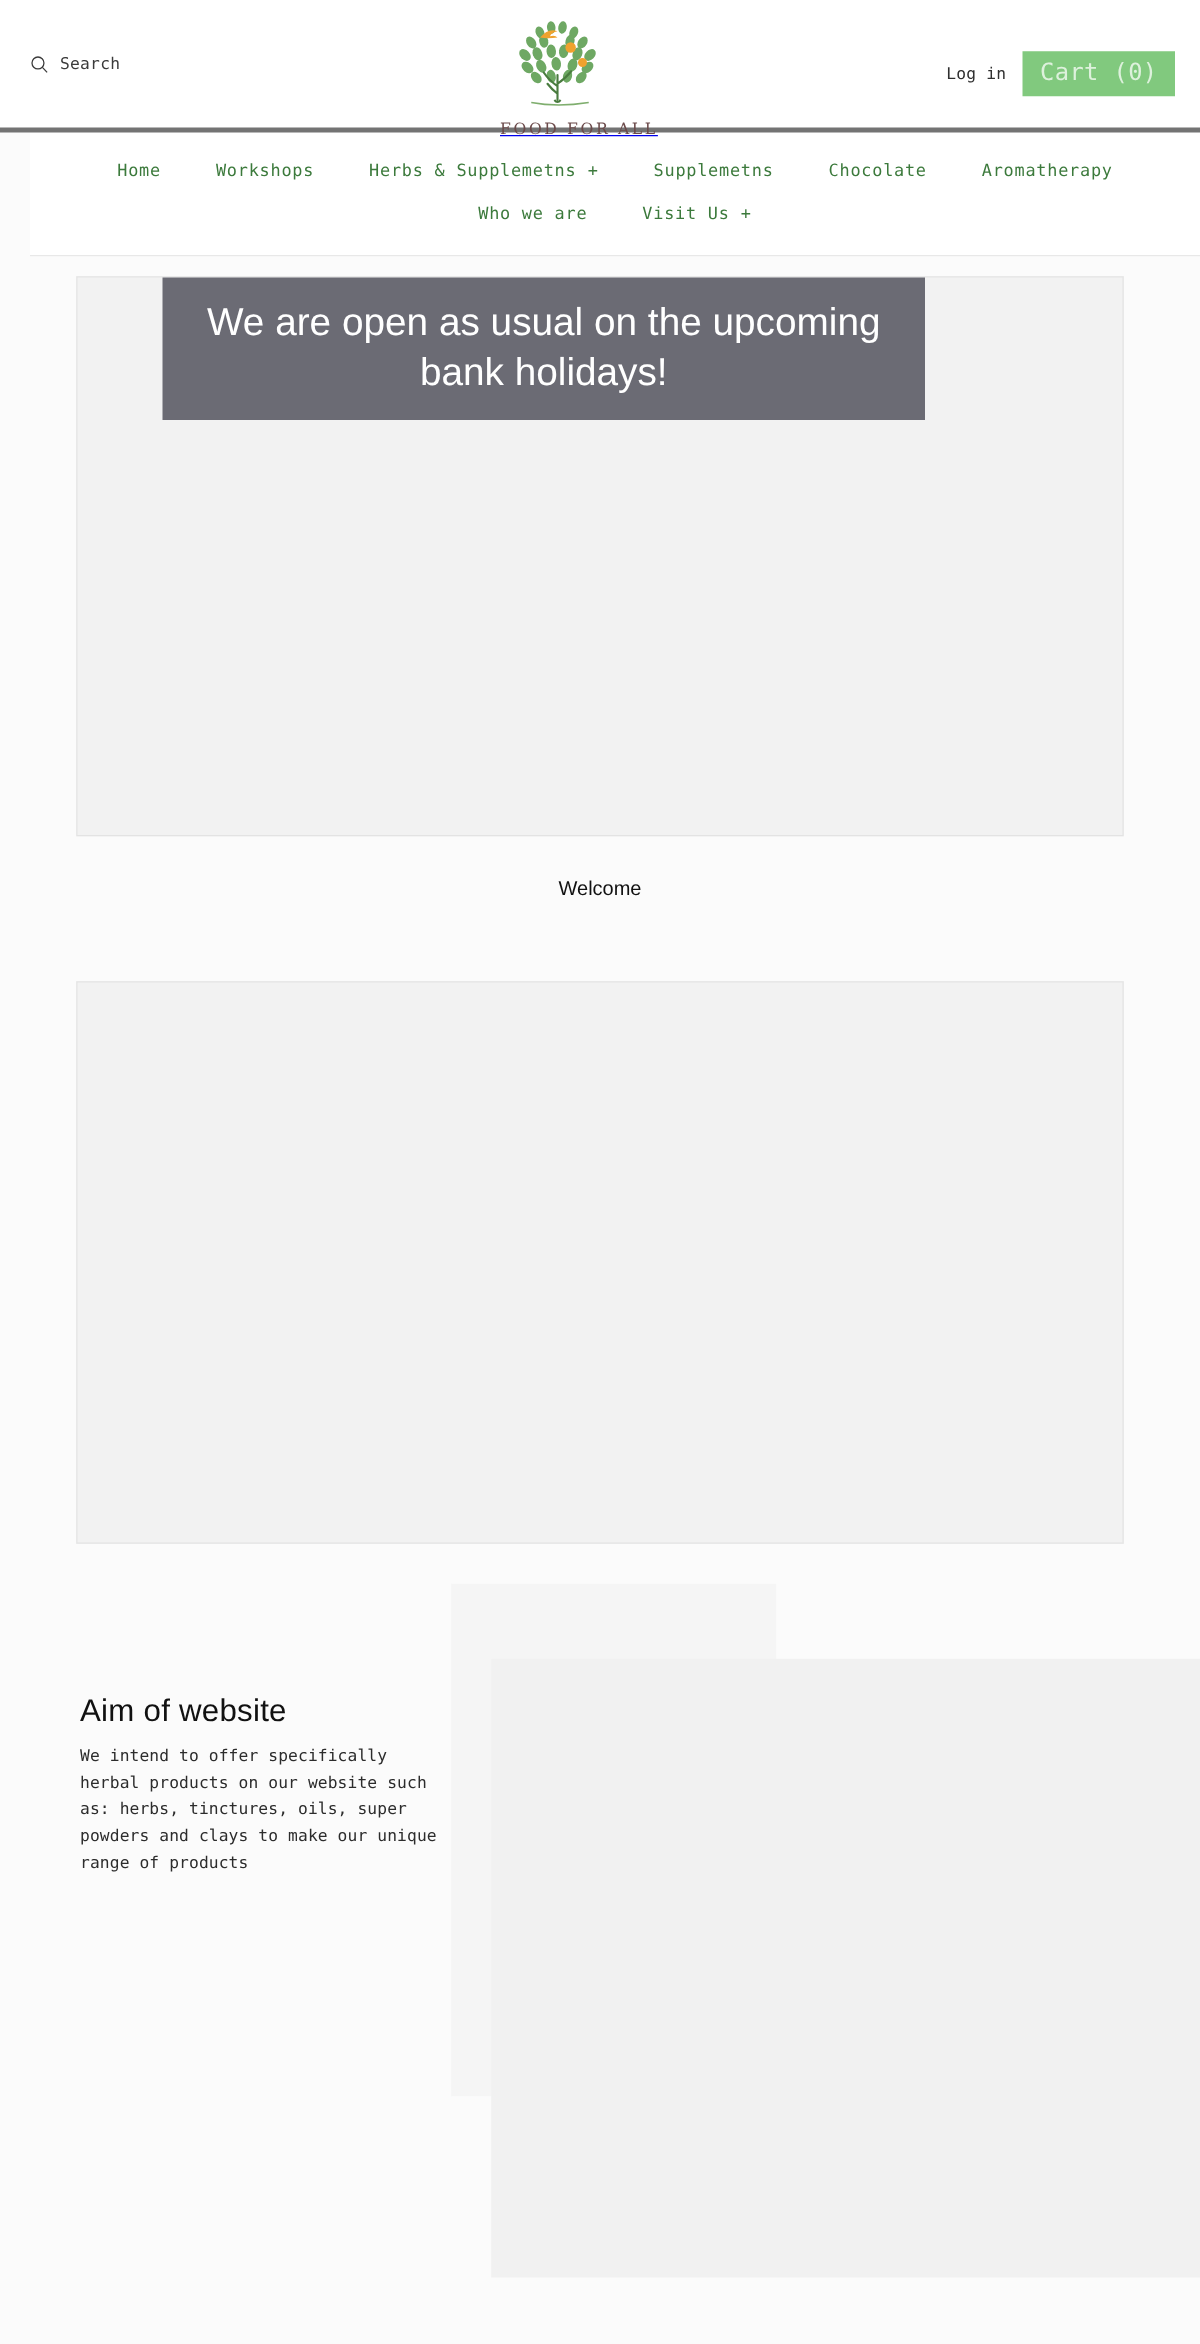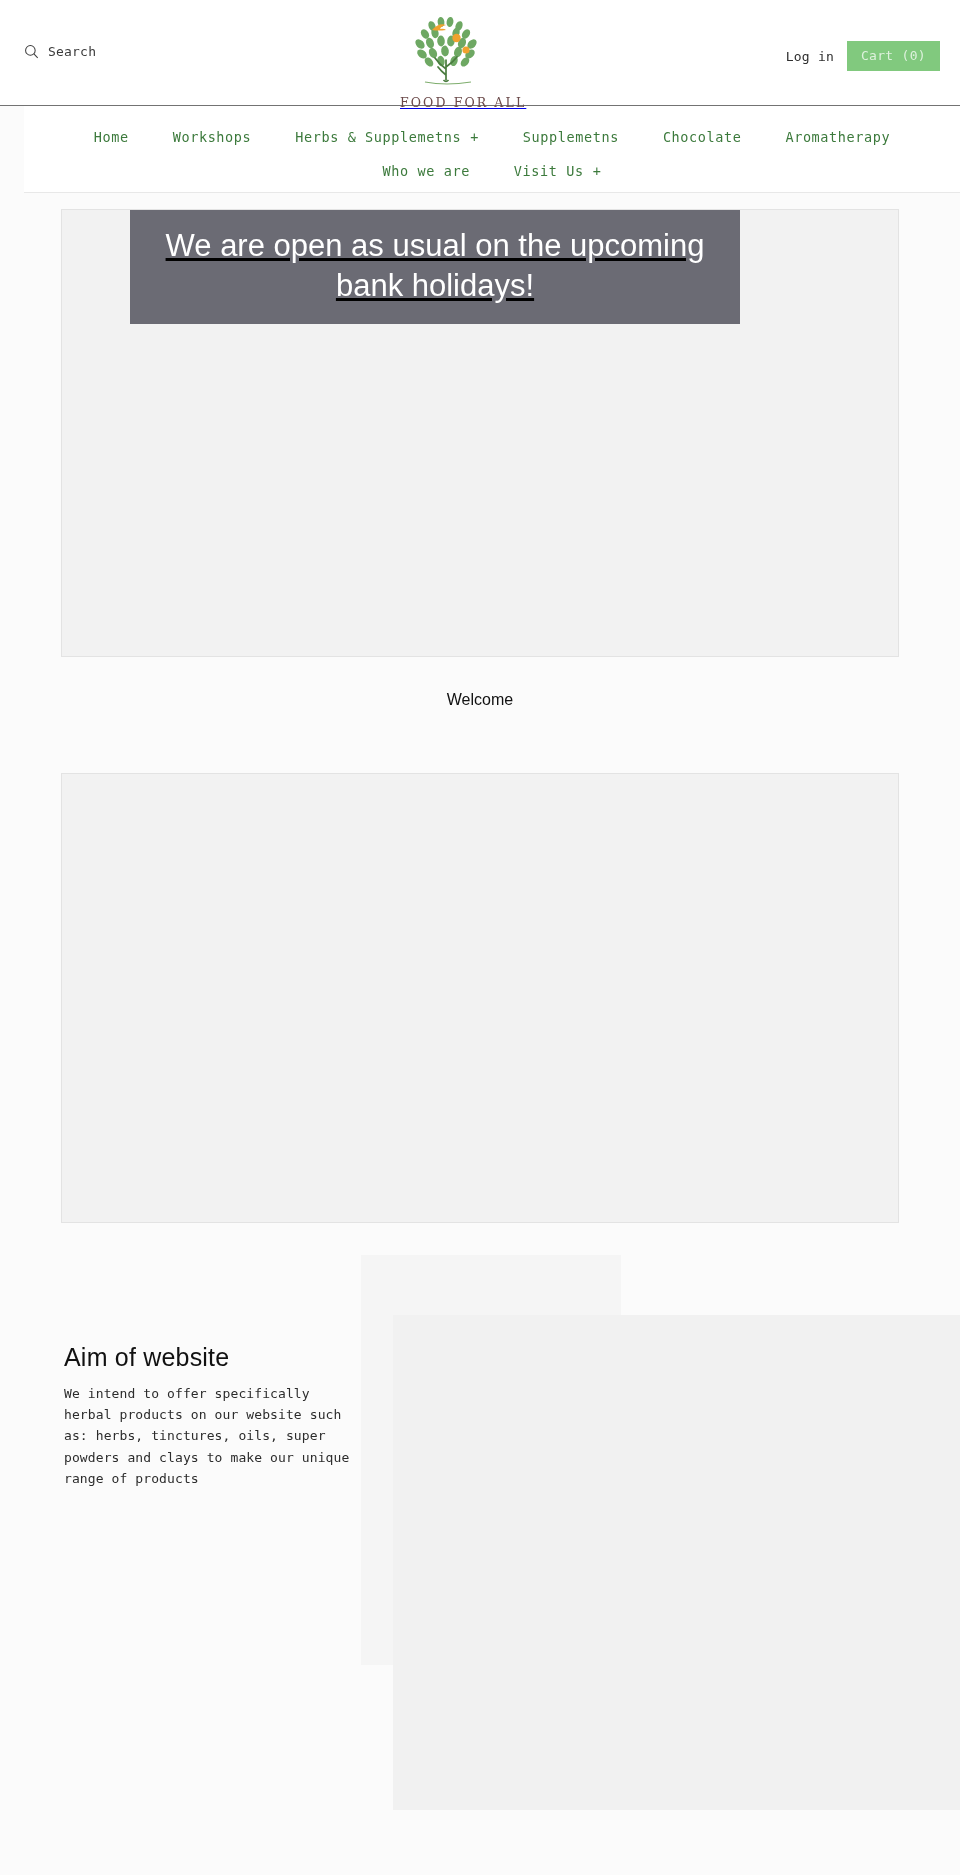--- a/index.html
+++ b/index.html
@@ -16,21 +16,21 @@
     width: 960px;
     min-height: 1875px;
     overflow-x: hidden;
   }
 
   
   .top-header {
     position: relative;
     height: 106px;
     background: #ffffff;
-    border-bottom: 1px solid #737373;
+    border-bottom: 4px solid #737373;
   }
 
   .search-box {
     position: absolute;
     left: 24px;
     top: 44px;
     display: flex;
     align-items: center;
     gap: 9px;
     cursor: pointer;
@@ -73,32 +73,32 @@
     font-size: 13px;
     color: #2f2f2f;
     text-decoration: none;
     letter-spacing: 0.2px;
   }
   .cart-button {
     background: #81c97e;
     color: #ddf1dc;
     border: none;
     font-family: "DejaVu Sans Mono", "Liberation Mono", monospace;
-    font-size: 13px;
+    font-size: 19px;
     letter-spacing: 0.3px;
     padding: 8px 14px 9px;
     cursor: pointer;
     line-height: 1;
   }
 
   
   .main-nav {
     background: #ffffff;
     border-bottom: 1px solid #e8e8e8;
-    padding: 14px 0 4px;
+    padding: 14px 0 16px;
     margin-left: 24px;
   }
   .nav-row {
     display: flex;
     justify-content: center;
     align-items: center;
     gap: 44px;
     padding: 9px 0;
   }
   .nav-item {
@@ -128,21 +128,20 @@
     position: absolute;
     left: 68px;
     top: -1px;
     width: 610px;
     min-height: 102px;
     background: #6b6b74;
     display: flex;
     align-items: center;
     justify-content: center;
     padding: 17px 24px 19px;
-    text-decoration: underline;
   }
   .hero-title {
     font-family: "Liberation Sans", sans-serif;
     font-weight: 400;
     font-size: 31px;
     line-height: 1.28;
     color: #ffffff;
     text-align: center;
   }
 

